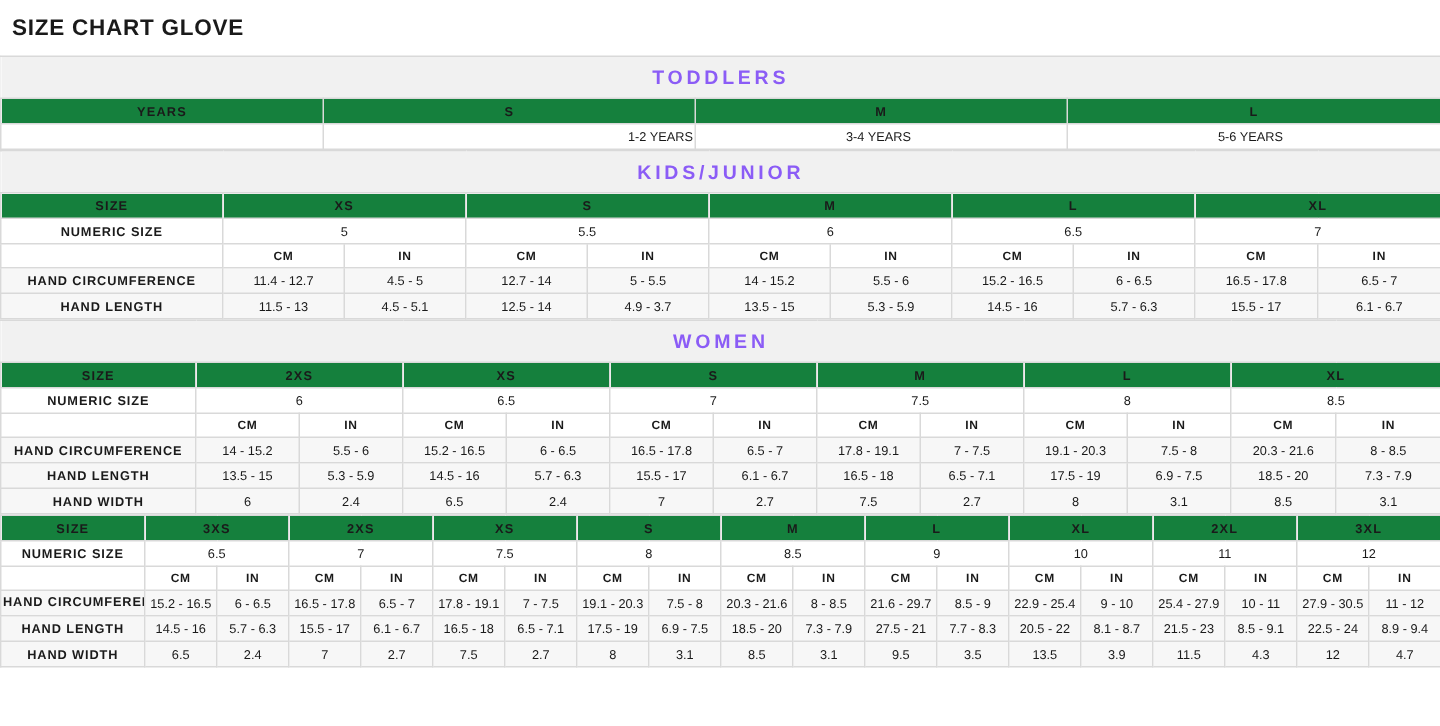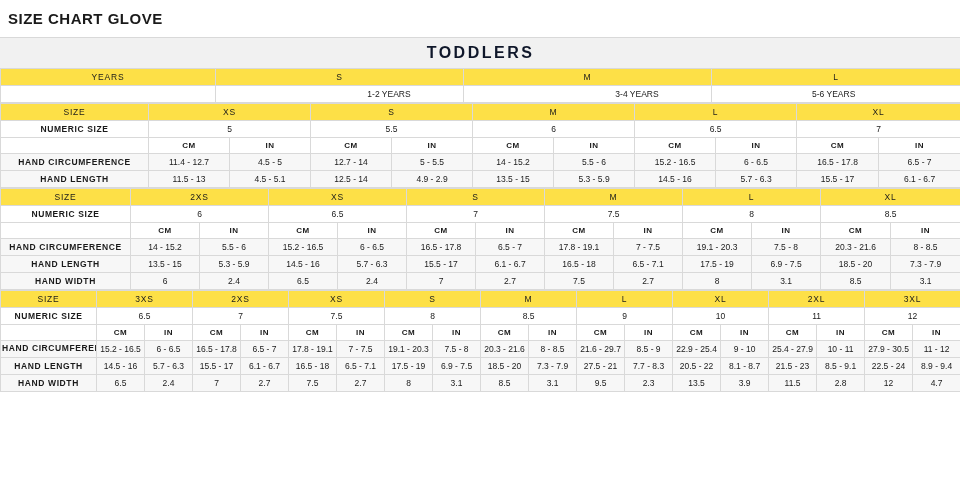--- a/index.html
+++ b/index.html
@@ -31,31 +31,31 @@
     color: #1a1a1a;
     text-align: center;
     padding: 3px 1px;
     white-space: nowrap;
     overflow: hidden;
   }
   tr.section-title td {
     background: #f1f1f1;
     border-left: 1px solid #f1f1f1;
     border-right: 1px solid #f1f1f1;
-    font-size: 16px;
+    font-size: 13px;
     font-weight: bold;
     letter-spacing: 2.5px;
     padding: 6px 0;
-    color: #0f172a;
+    color: #8b5cf6;
   }
   tr.head-row td {
     font-size: 8.5px;
-    font-weight: normal;
+    font-weight: bold;
     letter-spacing: 0.8px;
-    background: #fde047;
+    background: #15803d;
   }
   tr.unit-row td {
     font-size: 8px;
     font-weight: bold;
     letter-spacing: 0.5px;
   }
   td.rowlabel {
     font-weight: bold;
     letter-spacing: 0.6px;
     font-size: 8.5px;
@@ -81,42 +81,45 @@
       <td colspan="4">TODDLERS</td>
     </tr>
     <tr class="head-row">
       <td class="rowlabel">YEARS</td>
       <td>S</td>
       <td>M</td>
       <td>L</td>
     </tr>
     <tr>
       <td class="blank"></td>
-      <td style="text-align:center; padding-left:100px">1-2 YEARS</td>
-      <td style="text-align:center; padding-left:100px">3-4 YEARS</td>
+      <td style="text-align:right; padding-left:100px">1-2 YEARS</td>
+      <td style="text-align:left; padding-left:100px">3-4 YEARS</td>
       <td style="text-align:left; padding-left:100px">5-6 YEARS</td>
     </tr>
   </tbody>
 </table>
 
 <table class="chart">
   <colgroup>
     <col style="width:148px">
     <col style="width:81px">
       <col style="width:81px">
     <col style="width:81px">
       <col style="width:81px">
     <col style="width:81px">
       <col style="width:81px">
     <col style="width:81px">
       <col style="width:81px">
     <col style="width:82px">
       <col style="width:82px">
   </colgroup>
   <tbody>
+    <tr class="section-title">
+      <td colspan="11">KIDS/JUNIOR</td>
+    </tr>
     <tr class="head-row">
       <td class="rowlabel">SIZE</td>
       <td colspan="2">XS</td>
       <td colspan="2">S</td>
       <td colspan="2">M</td>
       <td colspan="2">L</td>
       <td colspan="2">XL</td>
     </tr>
     <tr>
       <td class="rowlabel">NUMERIC SIZE</td>
@@ -150,21 +153,21 @@
       <td>15.2 - 16.5</td>
       <td>6 - 6.5</td>
       <td>16.5 - 17.8</td>
       <td>6.5 - 7</td>
     </tr>
     <tr class="alt">
       <td class="rowlabel">HAND LENGTH</td>
       <td>11.5 - 13</td>
       <td>4.5 - 5.1</td>
       <td>12.5 - 14</td>
-      <td>4.9 - 2.9</td>
+      <td>4.9 - 3.7</td>
       <td>13.5 - 15</td>
       <td>5.3 - 5.9</td>
       <td>14.5 - 16</td>
       <td>5.7 - 6.3</td>
       <td>15.5 - 17</td>
       <td>6.1 - 6.7</td>
     </tr>
   </tbody>
 </table>
 
@@ -178,20 +181,23 @@
     <col style="width:69px">
       <col style="width:69px">
     <col style="width:69px">
       <col style="width:69px">
     <col style="width:69px">
       <col style="width:69px">
     <col style="width:70px">
       <col style="width:70px">
   </colgroup>
   <tbody>
+    <tr class="section-title">
+      <td colspan="13">WOMEN</td>
+    </tr>
     <tr class="head-row">
       <td class="rowlabel">SIZE</td>
       <td colspan="2">2XS</td>
       <td colspan="2">XS</td>
       <td colspan="2">S</td>
       <td colspan="2">M</td>
       <td colspan="2">L</td>
       <td colspan="2">XL</td>
     </tr>
     <tr>
@@ -382,22 +388,22 @@
       <td>2.4</td>
       <td>7</td>
       <td>2.7</td>
       <td>7.5</td>
       <td>2.7</td>
       <td>8</td>
       <td>3.1</td>
       <td>8.5</td>
       <td>3.1</td>
       <td>9.5</td>
-      <td>2.3</td>
+      <td>3.5</td>
       <td>13.5</td>
       <td>3.9</td>
       <td>11.5</td>
-      <td>2.8</td>
+      <td>4.3</td>
       <td>12</td>
       <td>4.7</td>
     </tr>
   </tbody>
 </table>
 
 </body></html>

